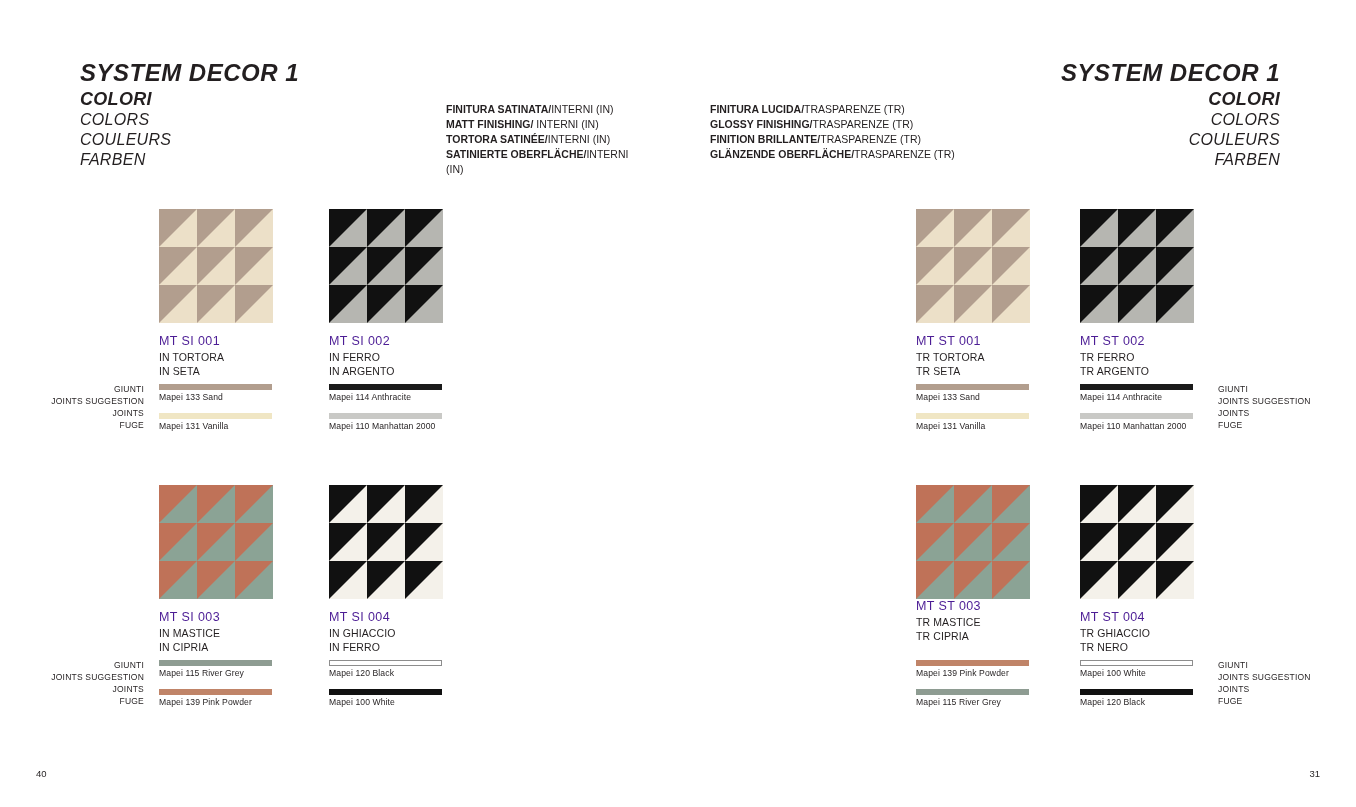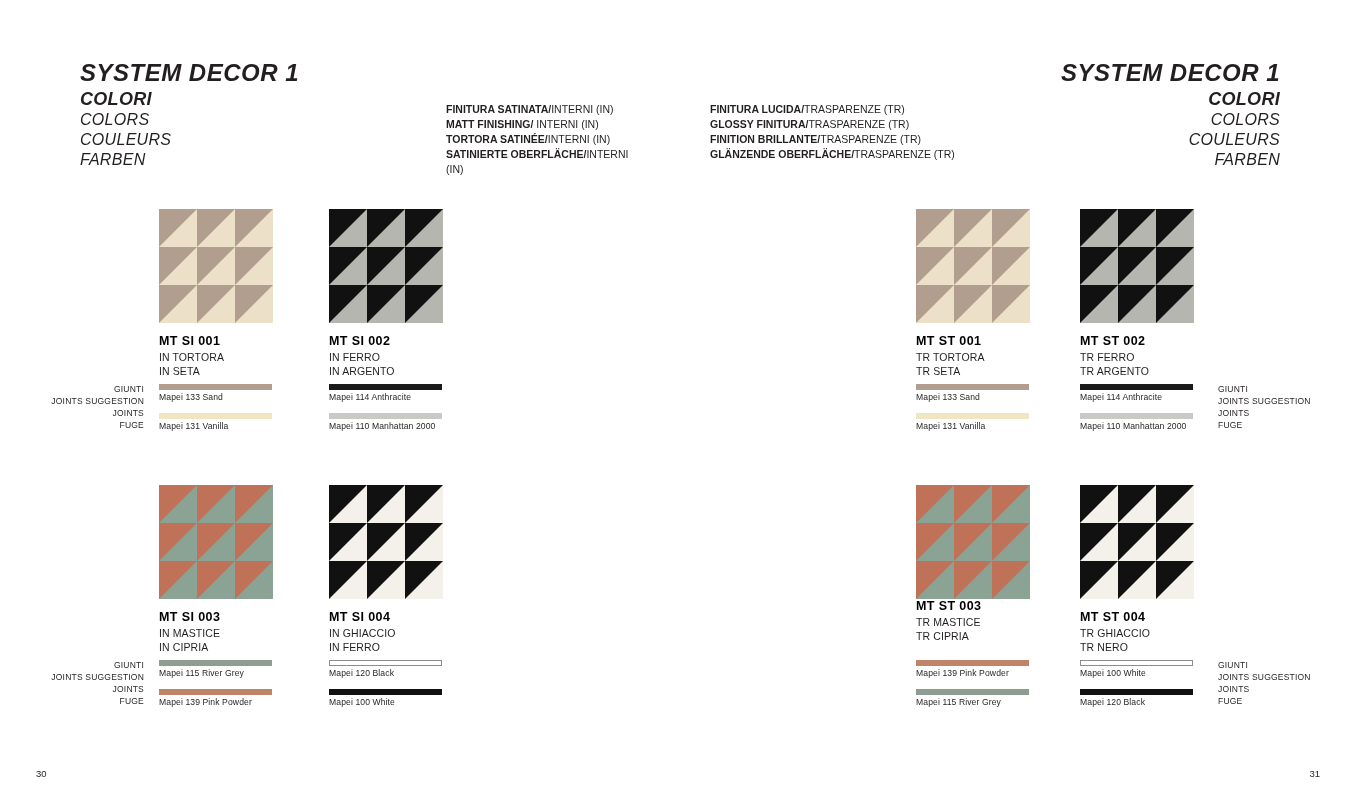--- a/index.html
+++ b/index.html
@@ -83,25 +83,25 @@
     overflow: hidden;
   }
   .tile .tri {
     position: absolute;
     inset: 0;
   }
 
   
   .code {
     font-size: 12.5px;
-    font-weight: bold;
+    font-weight: normal;
     letter-spacing: 0.4px;
     margin: 0;
     line-height: 1.25;
-    color: #000000;
+    color: #4c1d95;
   }
   .desc {
     font-size: 10.5px;
     line-height: 1.32;
     margin: 1px 0 0 0;
     color: #231f20;
     letter-spacing: 0.1px;
   }
 
   
@@ -170,21 +170,21 @@
   </div>
 
   <div class="finish-block satin" id="finish-satin">
       <div><b>FINITURA SATINATA/</b><span>INTERNI (IN)</span></div>
       <div><b>MATT FINISHING/</b><span> INTERNI (IN)</span></div>
       <div><b>TORTORA SATINÉE/</b><span>INTERNI (IN)</span></div>
       <div><b>SATINIERTE OBERFLÄCHE/</b><span>INTERNI (IN)</span></div>
     </div>
   <div class="finish-block gloss" id="finish-gloss">
       <div><b>FINITURA LUCIDA/</b><span>TRASPARENZE (TR)</span></div>
-      <div><b>GLOSSY FINITURA/</b><span>TRASPARENZE (TR)</span></div>
+      <div><b>GLOSSY FINISHING/</b><span>TRASPARENZE (TR)</span></div>
       <div><b>FINITION BRILLANTE/</b><span>TRASPARENZE (TR)</span></div>
       <div><b>GLÄNZENDE OBERFLÄCHE/</b><span>TRASPARENZE (TR)</span></div>
     </div>
 
   <div id="samples-root">
       <div class="sample" style="left: 159px; top: 209px;">
         <div class="tile-grid">
           <div class="tile">
             <div class="tri" style="background: linear-gradient(to right bottom, rgb(178, 158, 142) 0px, rgb(178, 158, 142) 49.6%, rgb(236, 224, 200) 50.4%, rgb(236, 224, 200) 100%);"></div>
           </div>
@@ -555,16 +555,16 @@
       <div>JOINTS</div>
       <div>FUGE</div>
     </div>
   <div class="giunti-label l" id="giunti-r2" style="left:1218px; top:659px; width:120px;">
       <div>GIUNTI</div>
       <div>JOINTS SUGGESTION</div>
       <div>JOINTS</div>
       <div>FUGE</div>
     </div>
 
-  <div class="folio left">30</div>
+  <div class="folio left">40</div>
   <div class="folio right">31</div>
 
 </div>
 
 </body></html>

